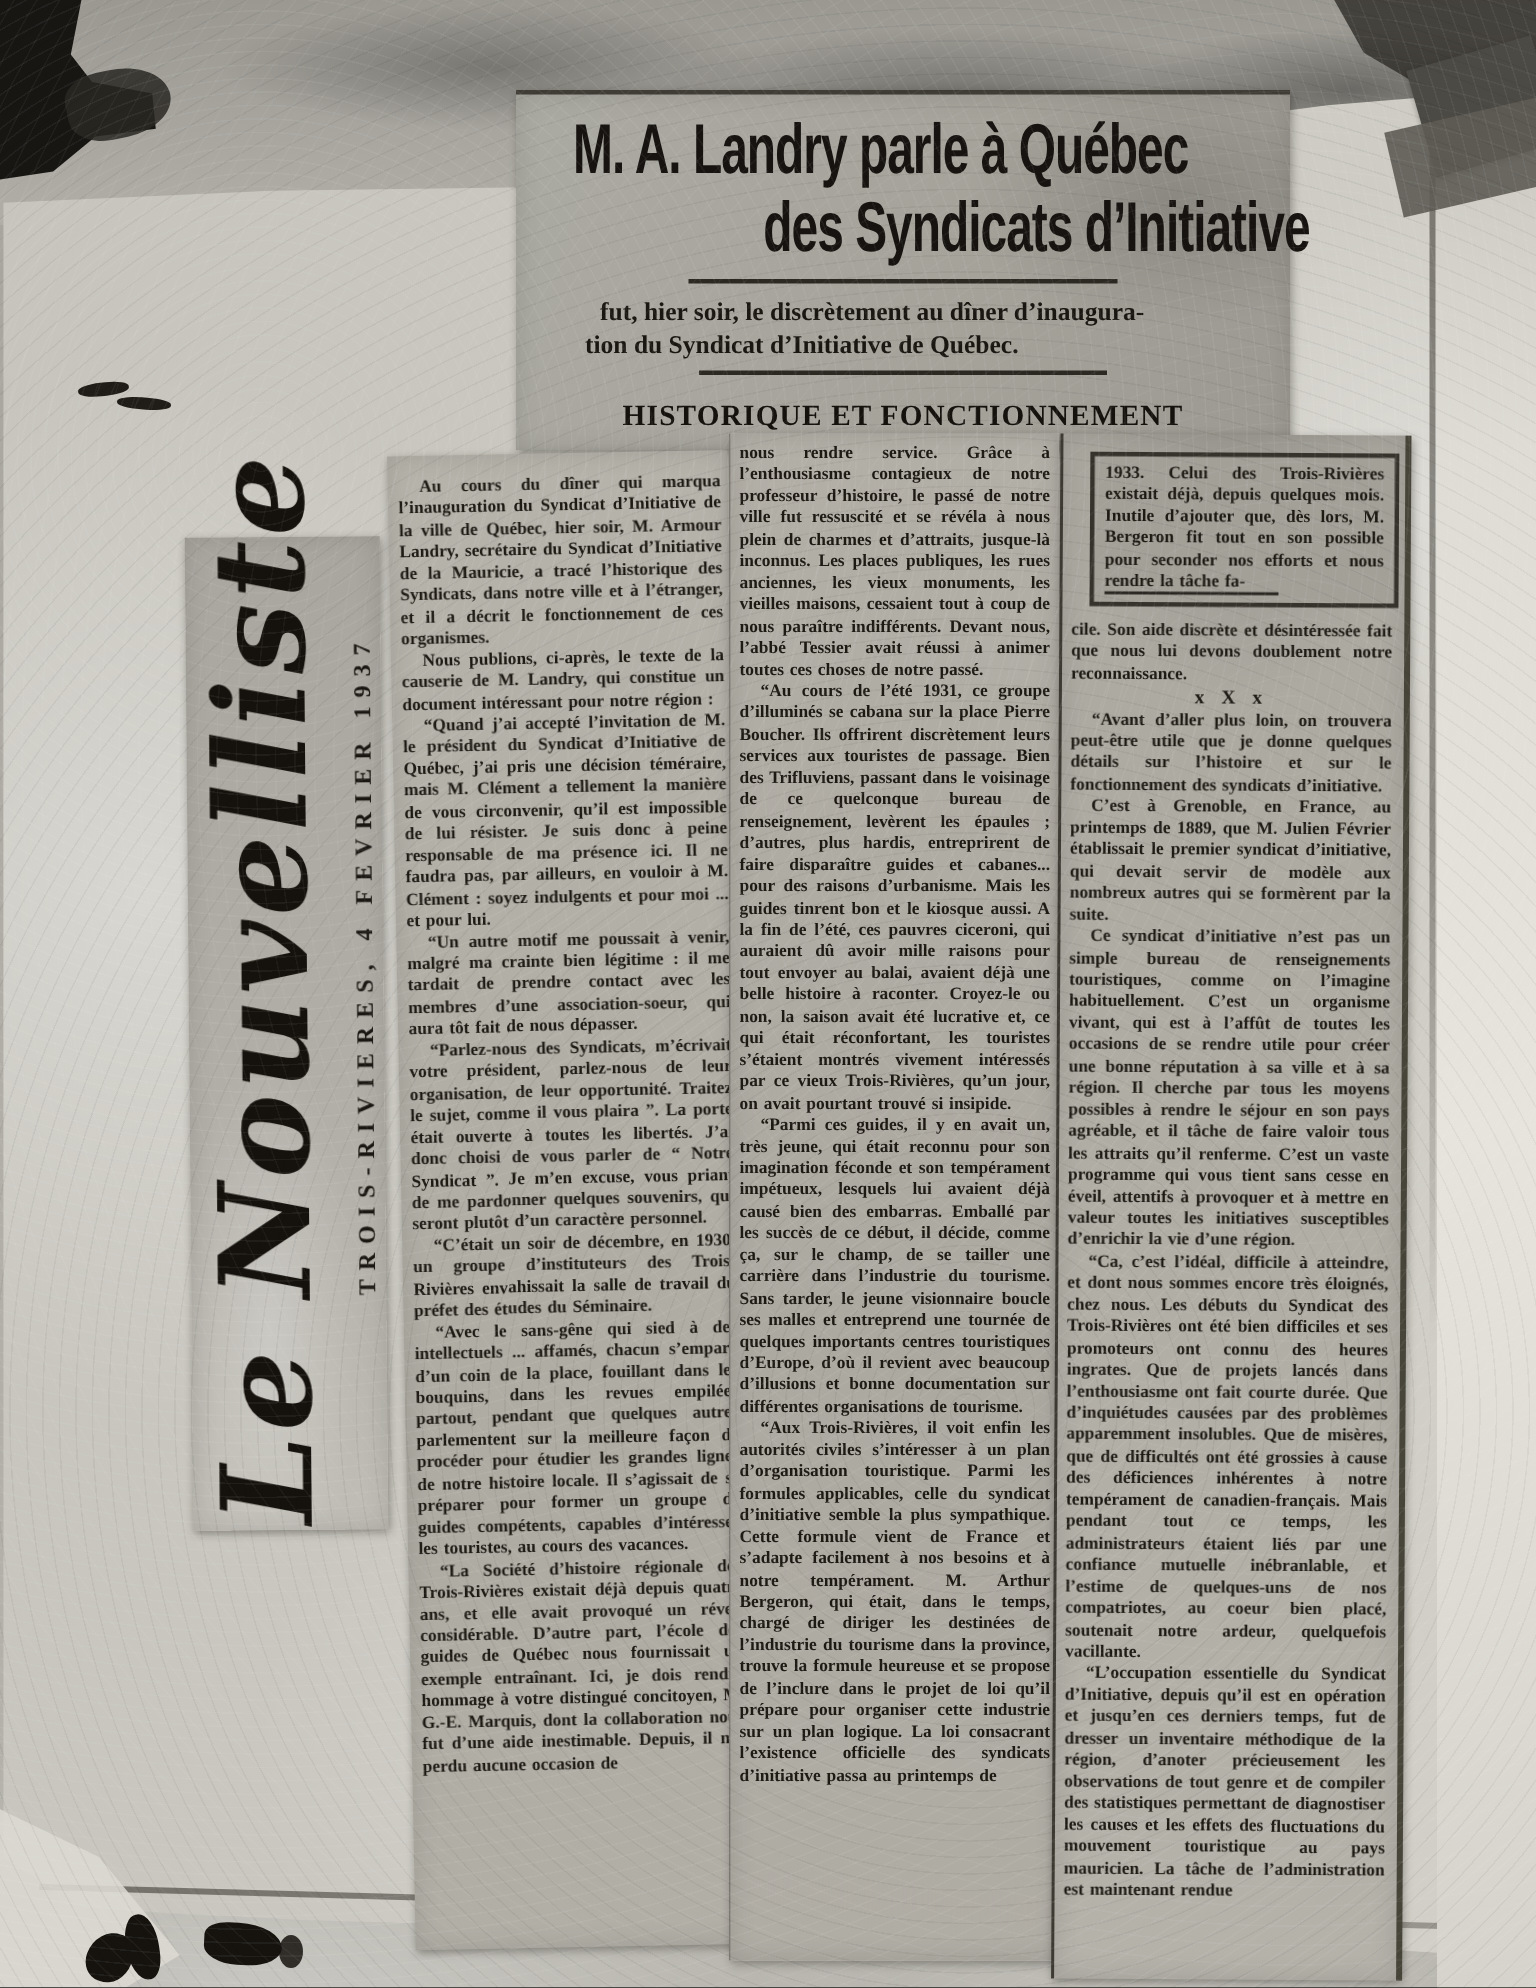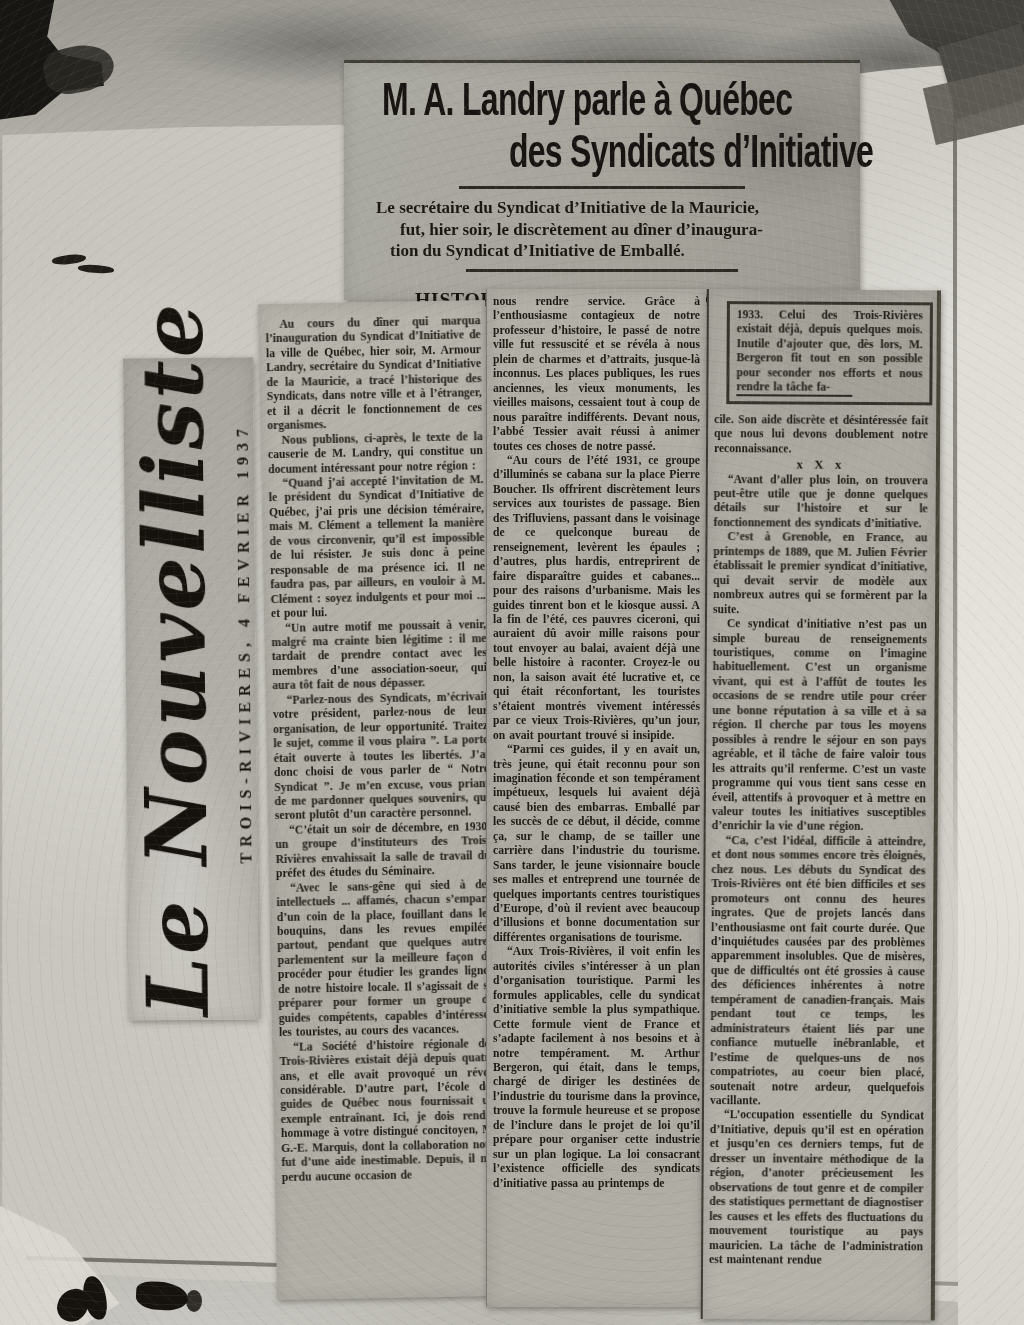--- a/index.html
+++ b/index.html
@@ -131,23 +131,22 @@
   <div class="clip masthead-clip">
     <div class="masthead-title">Le Nouvelliste</div>
     <div class="masthead-dateline">TROIS-RIVIERES, 4 FEVRIER 1937</div>
   </div>
 
   <div class="clip headline-clip">
     <div class="hl hl1">M. A. Landry parle à Québec</div>
     <div class="hl hl2">des Syndicats d’Initiative</div>
     <div class="rule"></div>
     <div class="deck">
-      <div class="l1">Le secrétaire du Syndicat d’Initiative de la Mauricie,</div>
       <div class="l2">fut, hier soir, le discrètement au dîner d’inaugura-</div>
-      <div class="l3">tion du Syndicat d’Initiative de Emballé.</div>
+      <div class="l3">tion du Syndicat d’Initiative de Québec.</div>
     </div>
     <div class="rule2"></div>
     <div class="kicker">HISTORIQUE ET FONCTIONNEMENT</div>
   </div>
 
   <div class="clip col col1">
     <p>Au cours du dîner qui marqua l’inauguration du Syndicat d’Initiative de la ville de Québec, hier soir, M. Armour Landry, secrétaire du Syndicat d’Initiative de la Mauricie, a tracé l’historique des Syndicats, dans notre ville et à l’étranger, et il a décrit le fonctionnement de ces organismes.</p>
     <p>Nous publions, ci-après, le texte de la causerie de M. Landry, qui constitue un document intéressant pour notre région :</p>
     <p>“Quand j’ai accepté l’invitation de M. le président du Syndicat d’Initiative de Québec, j’ai pris une décision téméraire, mais M. Clément a tellement la manière de vous circonvenir, qu’il est impossible de lui résister. Je suis donc à peine responsable de ma présence ici. Il ne faudra pas, par ailleurs, en vouloir à M. Clément : soyez indulgents et pour moi ... et pour lui.</p>
     <p>“Un autre motif me poussait à venir, malgré ma crainte bien légitime : il me tardait de prendre contact avec les membres d’une association-soeur, qui aura tôt fait de nous dépasser.</p>

